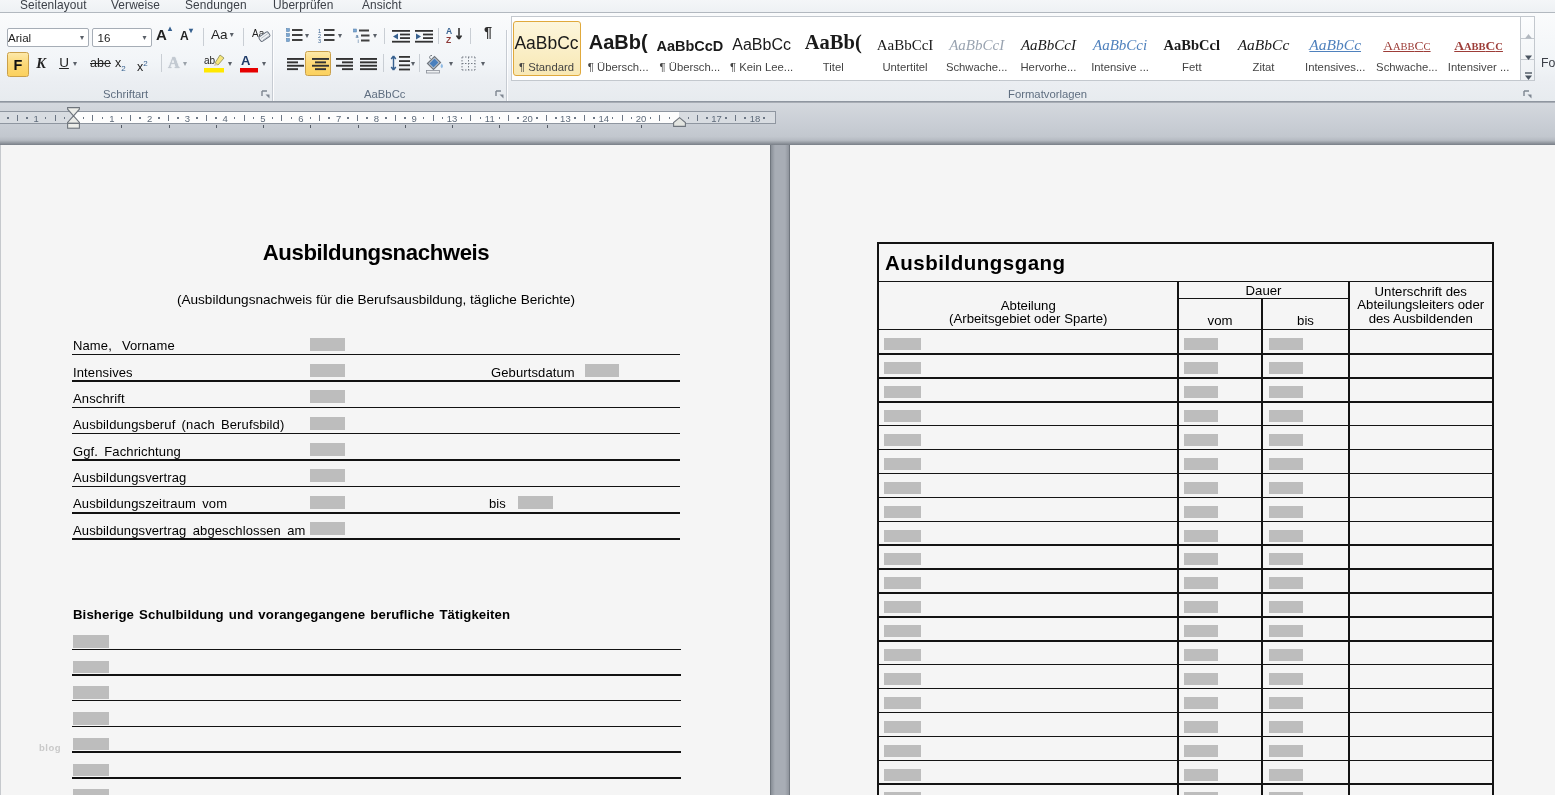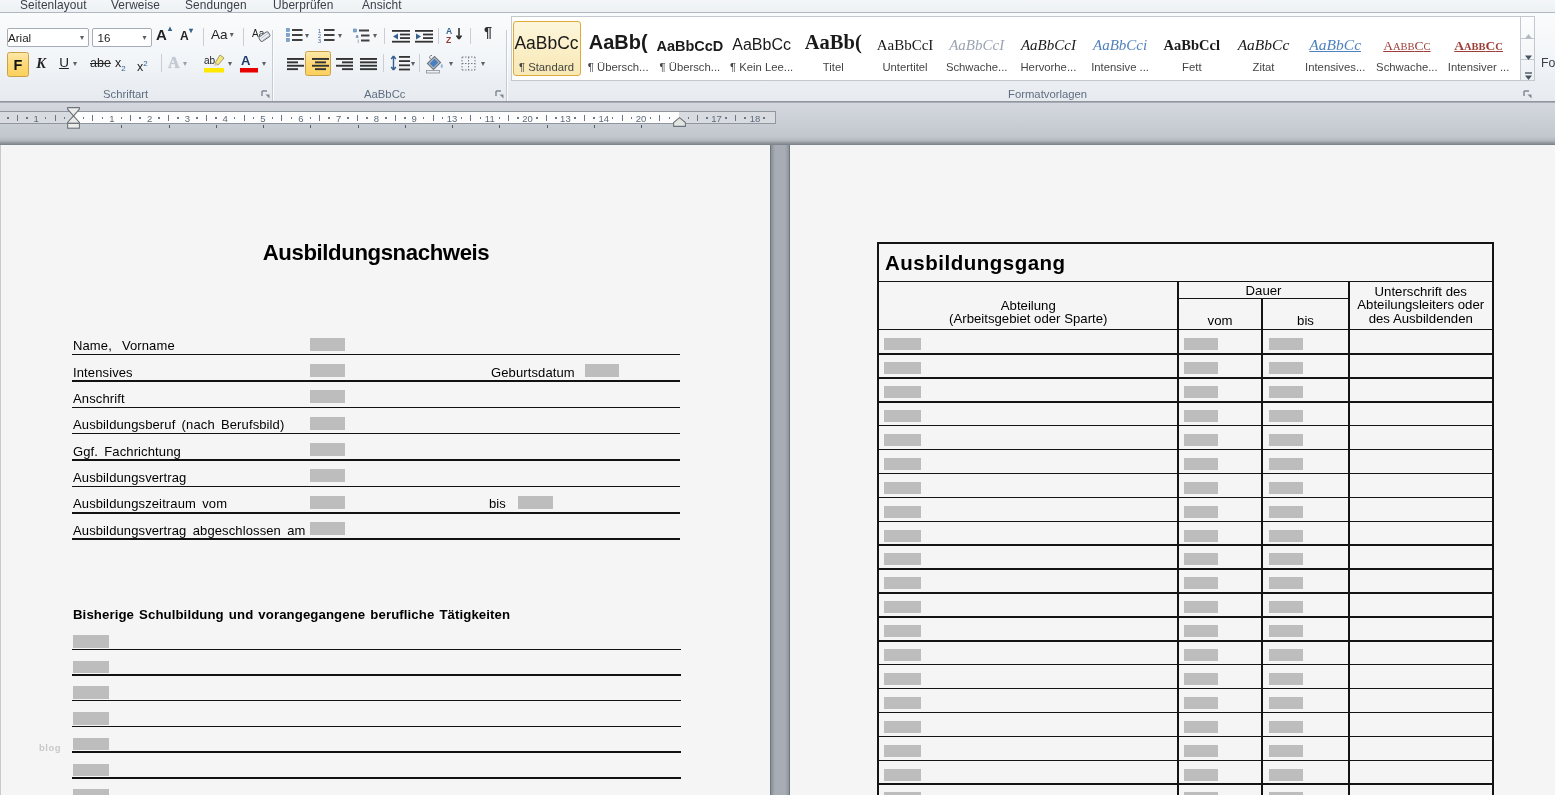--- a/index.html
+++ b/index.html
@@ -361,20 +361,21 @@
 <div class="abs" style="left:770px;top:0;width:1px;height:650px;background:#70767e"></div>
 <div class="abs" style="left:771px;top:0;width:4px;height:650px;background:linear-gradient(90deg,#888e96,#a8adb5)"></div>
 <div class="abs" style="left:789px;top:0;width:1px;height:650px;background:#70767e"></div>
 <div class="abs" style="left:785px;top:0;width:4px;height:650px;background:linear-gradient(90deg,#a8adb5,#8f949c)"></div>
 <div class="abs" style="left:790px;top:0;width:765px;height:650px;background:#f5f5f5"></div>
 </div>
 <div class="abs" style="left:0;top:140px;width:1555px;height:5px;background:linear-gradient(#b9bec5,#787e86)"></div>
 <div class="abs" style="left:0;top:145px;width:770px;height:650px;overflow:hidden">
       <div class="abs" style="left:0;top:-145px;width:770px;height:795px">
 <div class="abs" style="left:0;top:240px;width:752px;text-align:center;font-weight:bold;font-size:22.2px;color:#000;letter-spacing:-.4px">Ausbildungsnachweis</div>
+<div class="abs" style="left:0;top:292px;width:752px;text-align:center;font-size:13.6px;color:#000">(Ausbildungsnachweis für die Berufsausbildung, tägliche Berichte)</div>
 <div class="fline" style="left:72px;top:353.9px;width:608px"></div>
 <div class="flabel" style="left:73px;top:339.3px">Name,<span style="padding-left:10px">Vorname</span></div>
 <div class="grect" style="left:310px;top:337.7px;width:34.5px;height:13px"></div>
 <div class="fline" style="left:72px;top:380.2px;width:608px"></div>
 <div class="flabel" style="left:73px;top:365.6px">Intensives</div>
 <div class="grect" style="left:310px;top:364.1px;width:34.5px;height:13px"></div>
 <div class="flabel" style="left:491px;top:365.6px">Geburtsdatum</div>
 <div class="grect" style="left:585px;top:364.1px;width:34px;height:13px"></div>
 <div class="fline" style="left:72px;top:406.6px;width:608px"></div>
 <div class="flabel" style="left:73px;top:392.0px">Anschrift</div>

